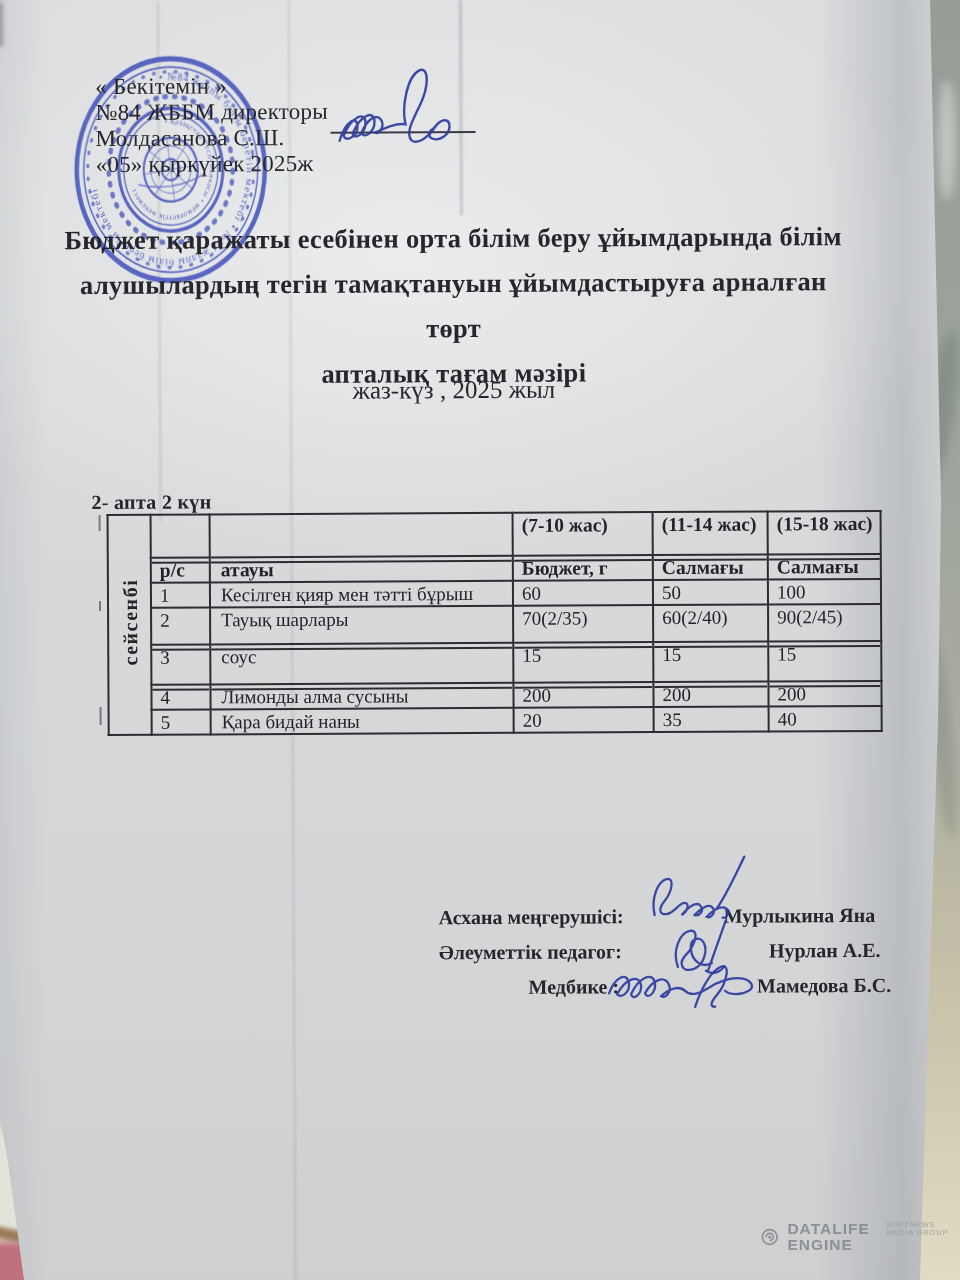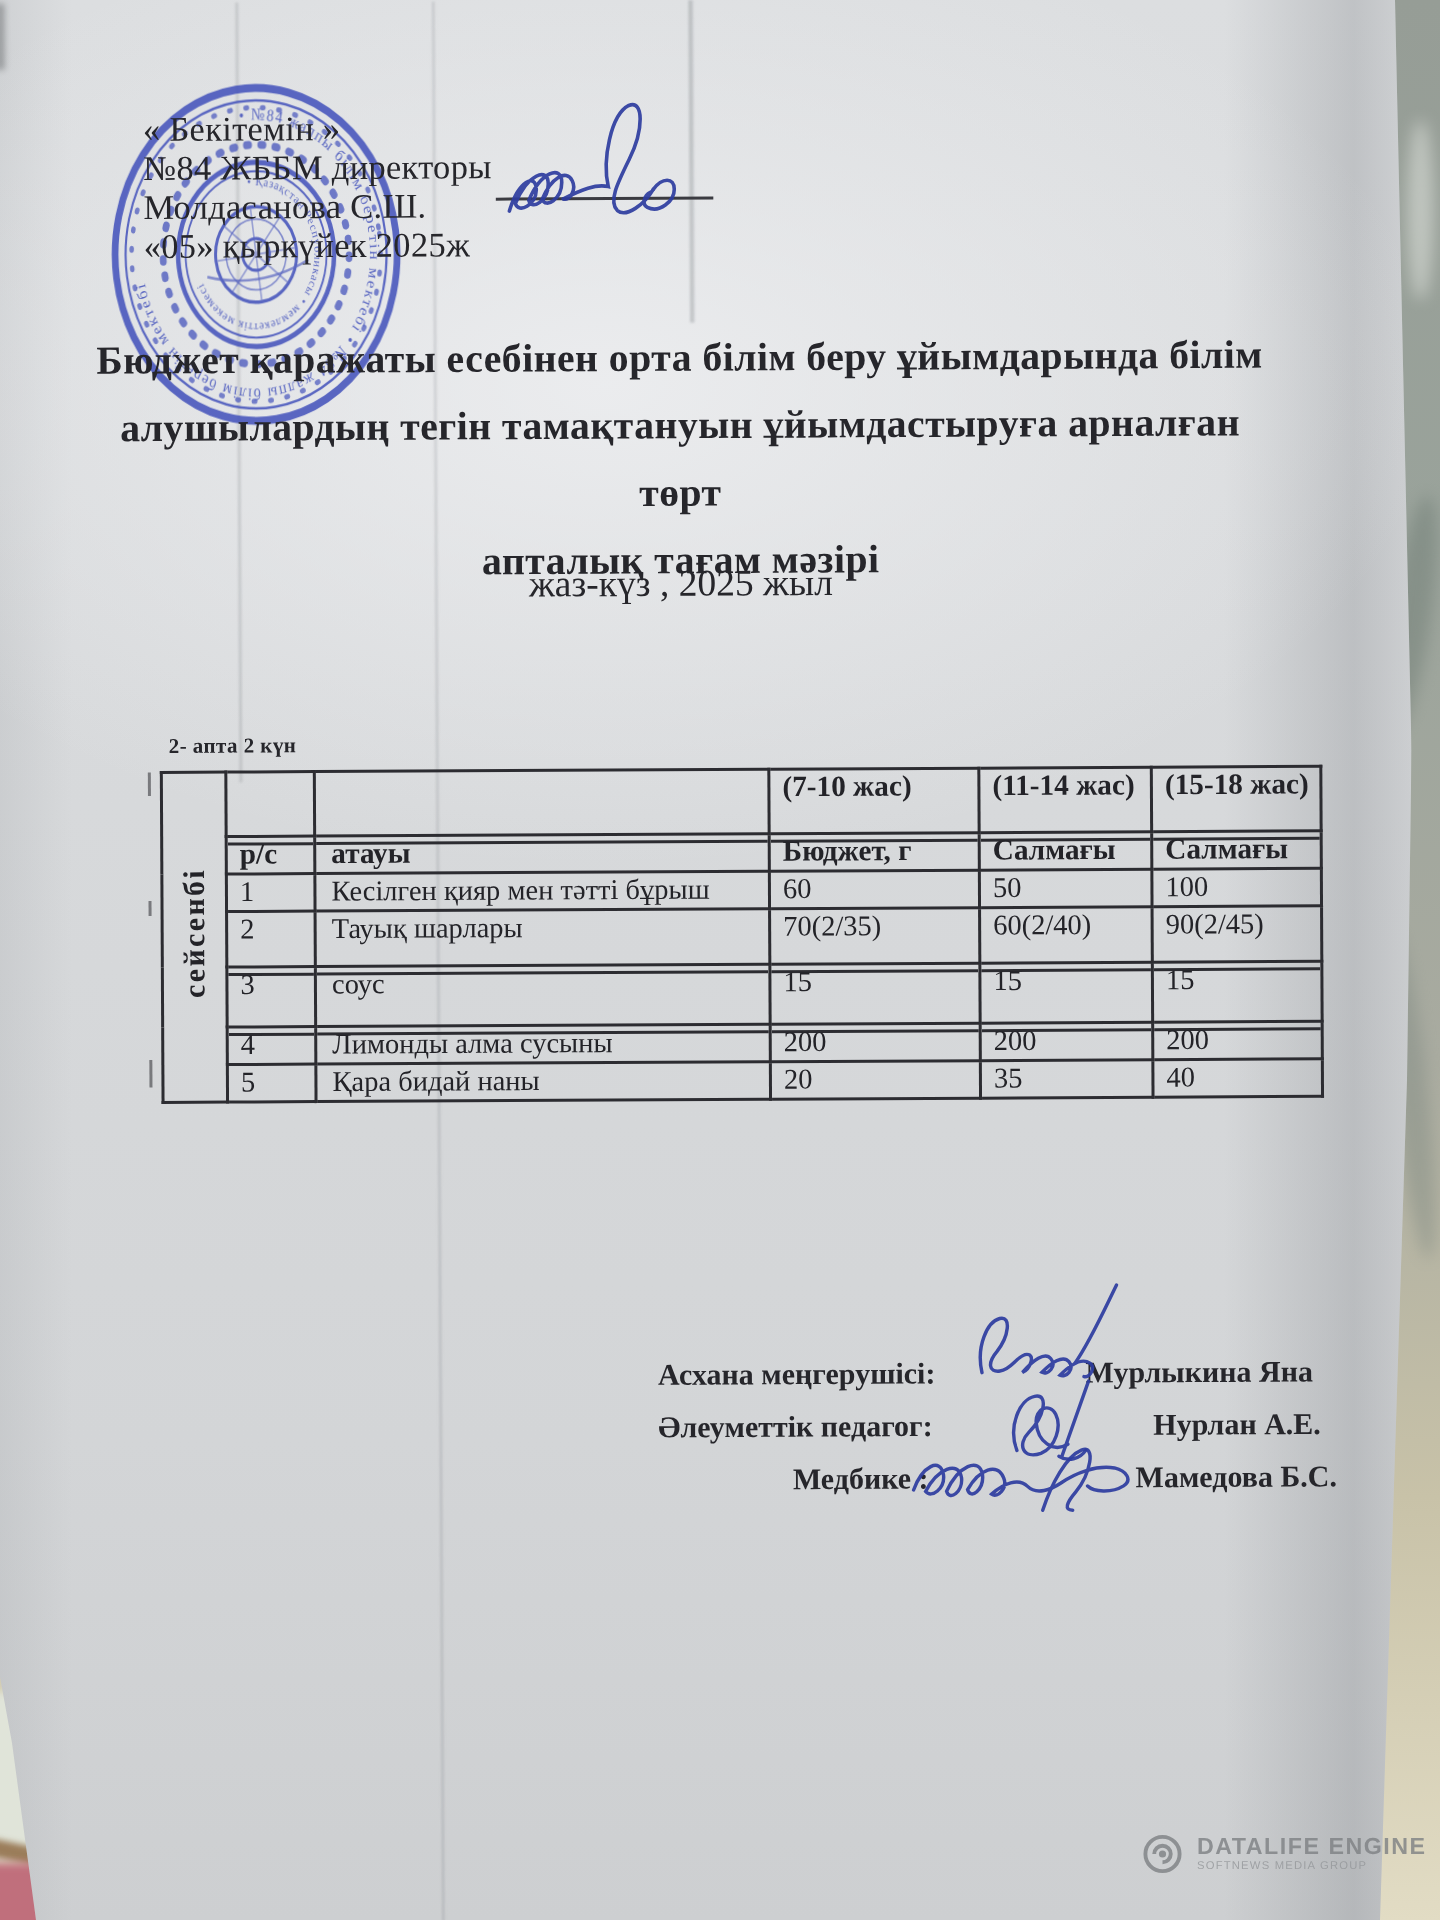--- a/index.html
+++ b/index.html
@@ -34,21 +34,21 @@
   .appr{position:absolute;left:98px;top:72px;font-size:23px;line-height:26px;letter-spacing:.2px;}
   .appr div{white-space:nowrap;}
   .sign-line{position:absolute;left:333px;top:131px;width:145px;border-bottom:2px solid #3b3b41;}
   .stamp-svg{position:absolute;left:71px;top:46px;opacity:.85;filter:blur(.45px);}
   .pen{position:absolute;}
 
   .title{position:absolute;left:55px;right:105px;top:216px;text-align:center;
          font-weight:bold;font-size:26.5px;line-height:45px;letter-spacing:.3px;}
   .subtitle{position:absolute;left:55px;right:105px;top:376px;text-align:center;font-size:25px;}
 
-  .period{position:absolute;left:113px;top:489px;font-size:14px;font-weight:bold;letter-spacing:.3px;}
+  .period{position:absolute;left:92px;top:489px;font-size:20px;font-weight:bold;letter-spacing:.3px;}
   .frag{position:absolute;left:99px;top:513px;width:2px;height:210px;opacity:.55;
         background:linear-gradient(180deg,#2c2c31 0 16px,transparent 16px 86px,#2c2c31 86px 96px,transparent 96px 192px,#2c2c31 192px 210px);}
 
   table.menu{position:absolute;left:107px;top:512px;border-collapse:collapse;table-layout:fixed;
              font-size:19px;color:#232328;}
   table.menu td{border:2px solid #2c2c31;vertical-align:top;padding:1px 4px 0 8px;line-height:22px;overflow:hidden;}
   table.menu .day{width:41px;text-align:center;vertical-align:middle;padding:0;}
   .vtext{display:inline-block;writing-mode:vertical-rl;transform:rotate(180deg);
          font-weight:bold;font-size:20px;letter-spacing:1.5px;}
   table.menu .c-num{width:45px;}
@@ -67,21 +67,21 @@
   .sigs{position:absolute;left:437px;top:906px;width:470px;font-weight:bold;font-size:20px;}
   .sig-row{position:relative;height:35px;}
   .sig-label{position:absolute;left:0;width:180px;text-align:right;white-space:nowrap;}
   .sig-name{position:absolute;white-space:nowrap;}
   .sig-row:nth-child(1) .sig-name{left:285px;}
   .sig-row:nth-child(2) .sig-name{left:330px;text-align:right;}
   .sig-row:nth-child(3) .sig-name{left:318px;}
   .sig-row:nth-child(3) .sig-label{padding-right:2px;}
 
   .watermark{position:absolute;left:760px;top:1221px;display:flex;align-items:center;gap:8px;opacity:.8;}
-  .wm-text{display:flex;flex-direction:column;line-height:1.05;}
+  .wm-text{display:flex;flex-direction:row;line-height:1.05;}
   .wm-title{font-family:"Liberation Sans","DejaVu Sans",sans-serif;font-weight:bold;
             font-size:15.5px;letter-spacing:1px;color:#7e8184;}
   .wm-sub{font-family:"Liberation Sans","DejaVu Sans",sans-serif;font-size:7.5px;
           letter-spacing:.8px;color:#94979a;}
 </style>
 </head>
 <body>
 
 <div class="scene">
   <div class="vein vein1"></div>

